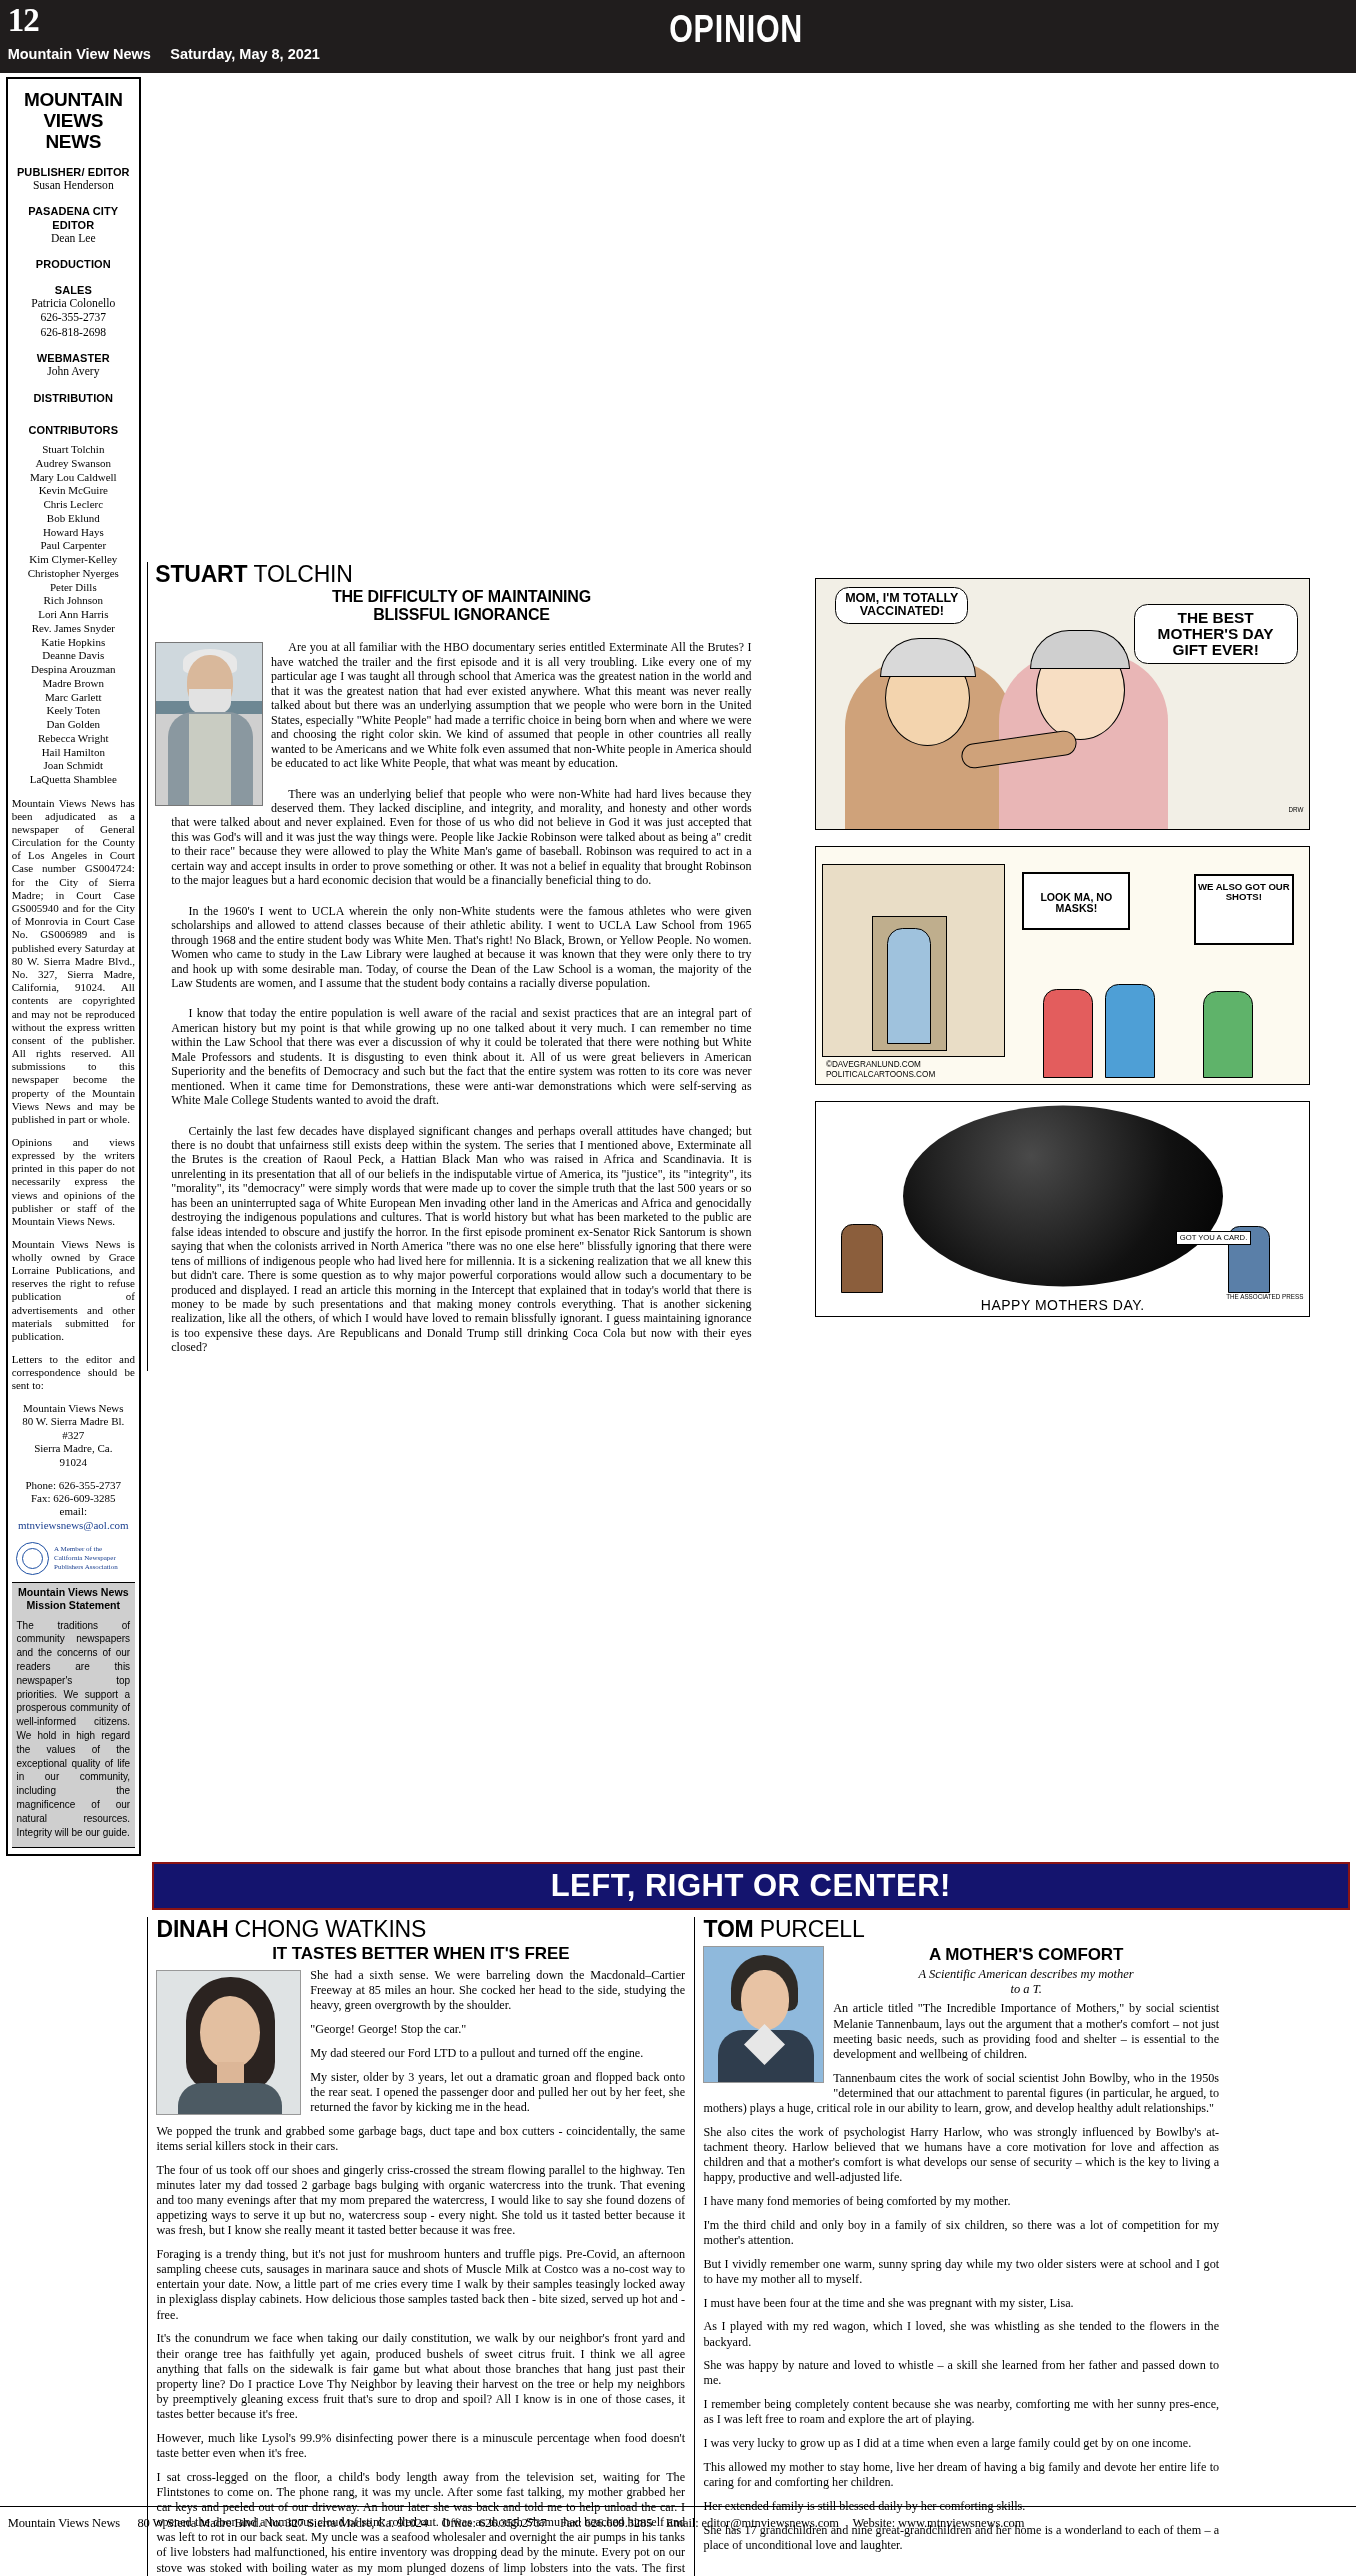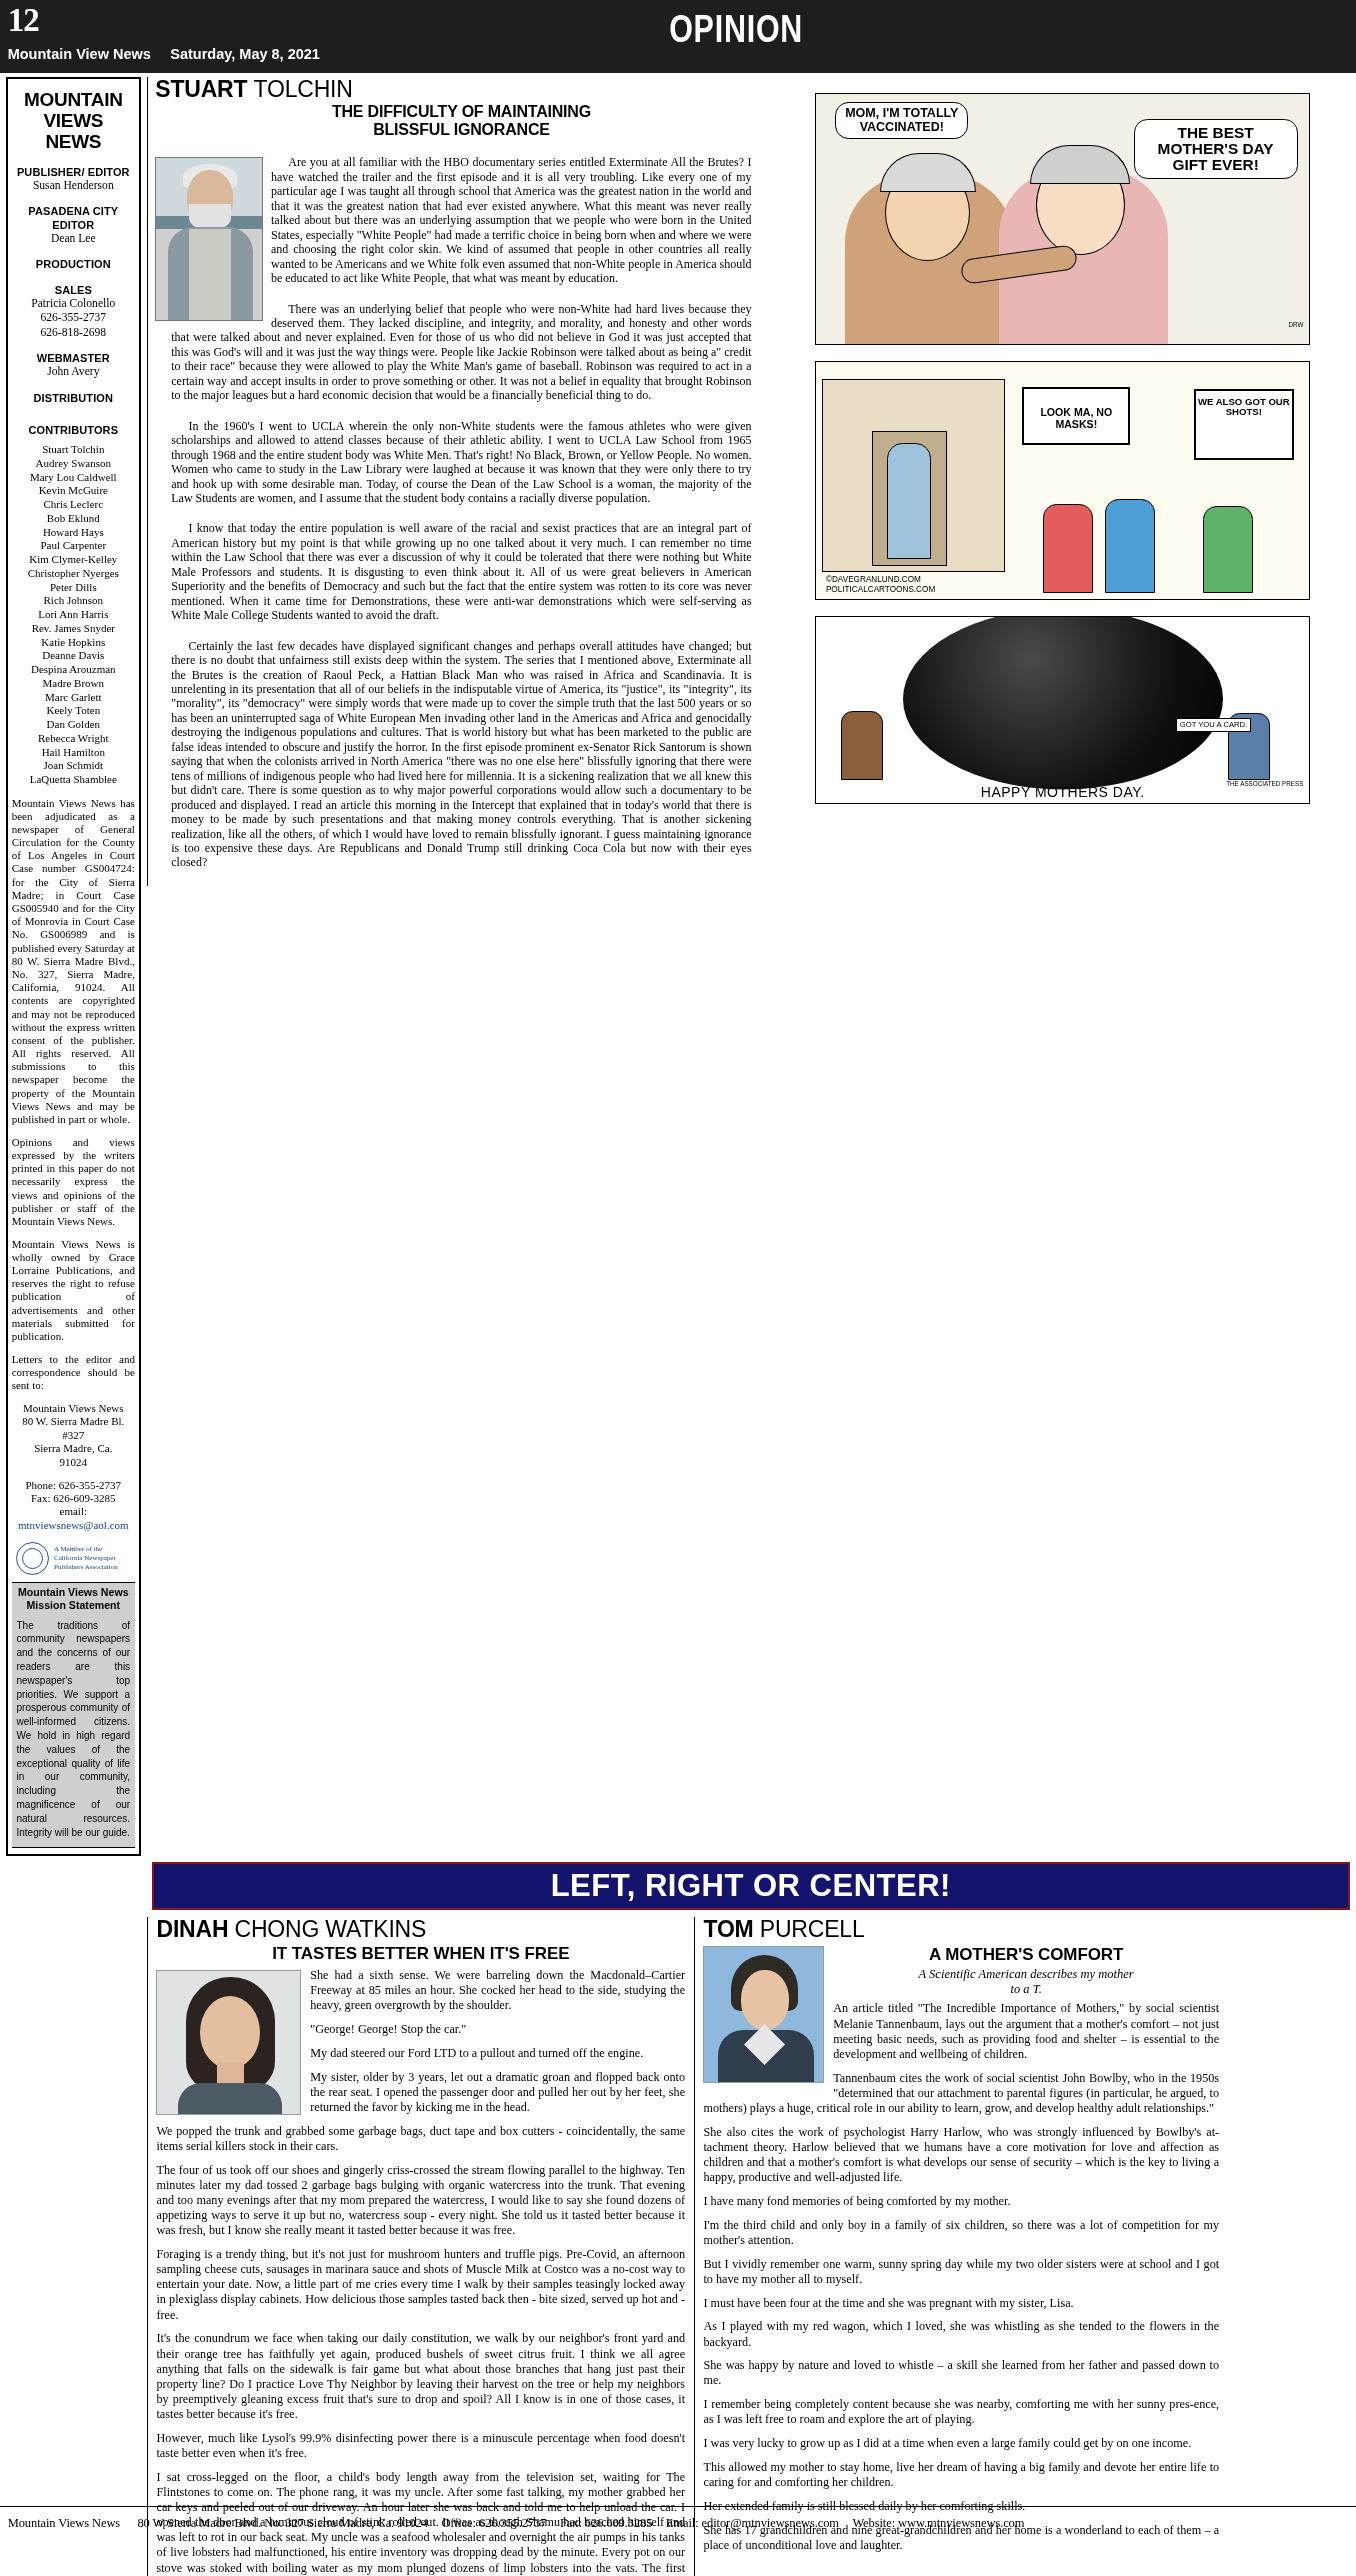--- a/index.html
+++ b/index.html
@@ -42,21 +42,21 @@
     padding-left:149px;
   }
 
   
   .page-body{
     position:relative;
     width:1356px;
     height:2466px;
     padding:3.9px 5.8px 0 5.8px;
   }
-  .cols{ display:flex; align-items:flex-start; gap:0; }
+  .cols{ display:flex; align-items:center; gap:0; }
 
   
   .sidebar{
     width:135px; flex:0 0 135px;
     border:2.9px solid #000;
     padding:5.8px 3.9px 5.8px 3.9px;
     font-size:10px;
     line-height:1.2;
     text-align:center;
     margin-right:5.8px;
@@ -214,21 +214,21 @@
   .cartoon-col{ width:auto; flex:1 1 auto; }
   .cartoon{
     border:1px solid #000;
     background:#fff;
     position:relative;
     overflow:hidden;
     margin-bottom:6.7px;
   }
   .cart1{ height:252px; }
   .cart2{ height:239px; }
-  .cart3{ height:188px; }
+  .cart3{ height:216px; }
 
   .bubble{
     position:absolute;
     background:#fff;
     border:1.9px solid #000;
     border-radius:13.5px;
     font-family:"Liberation Sans", sans-serif;
     font-weight:bold;
     text-align:center;
     padding:4.8px 6.7px;

